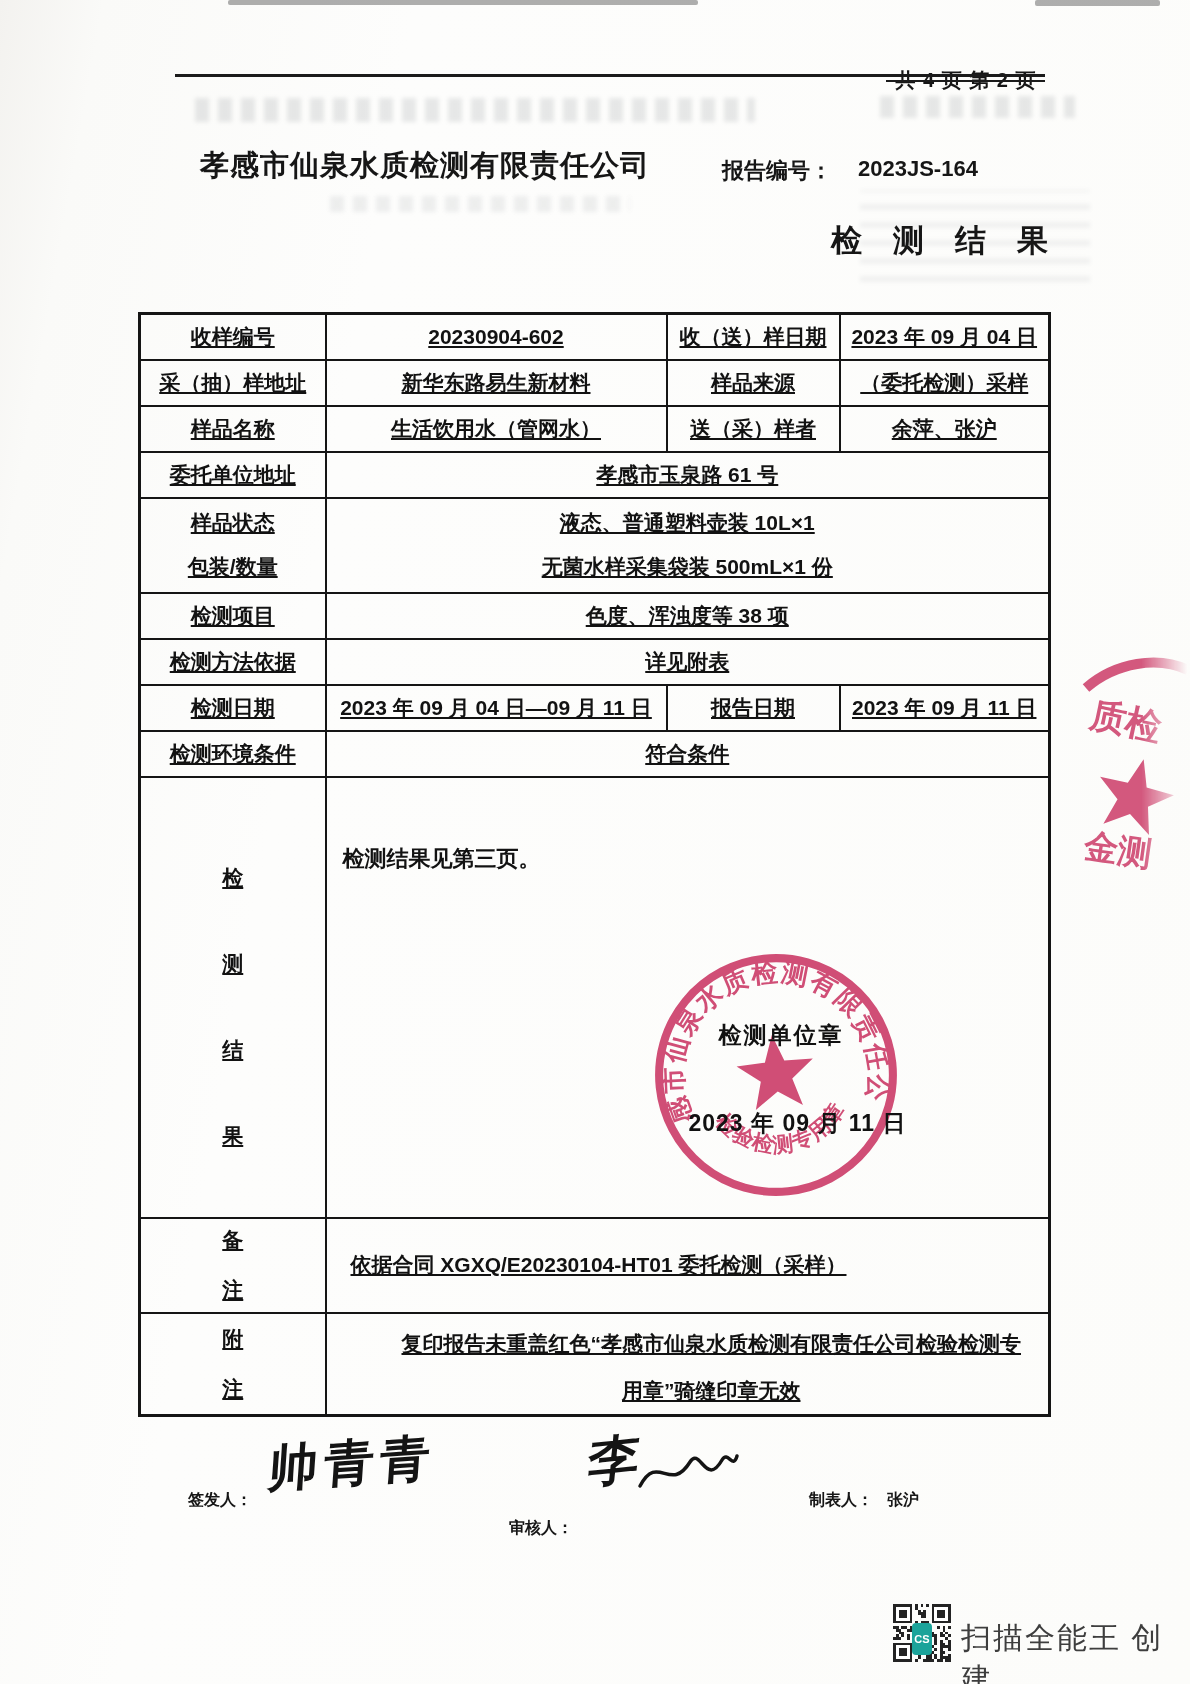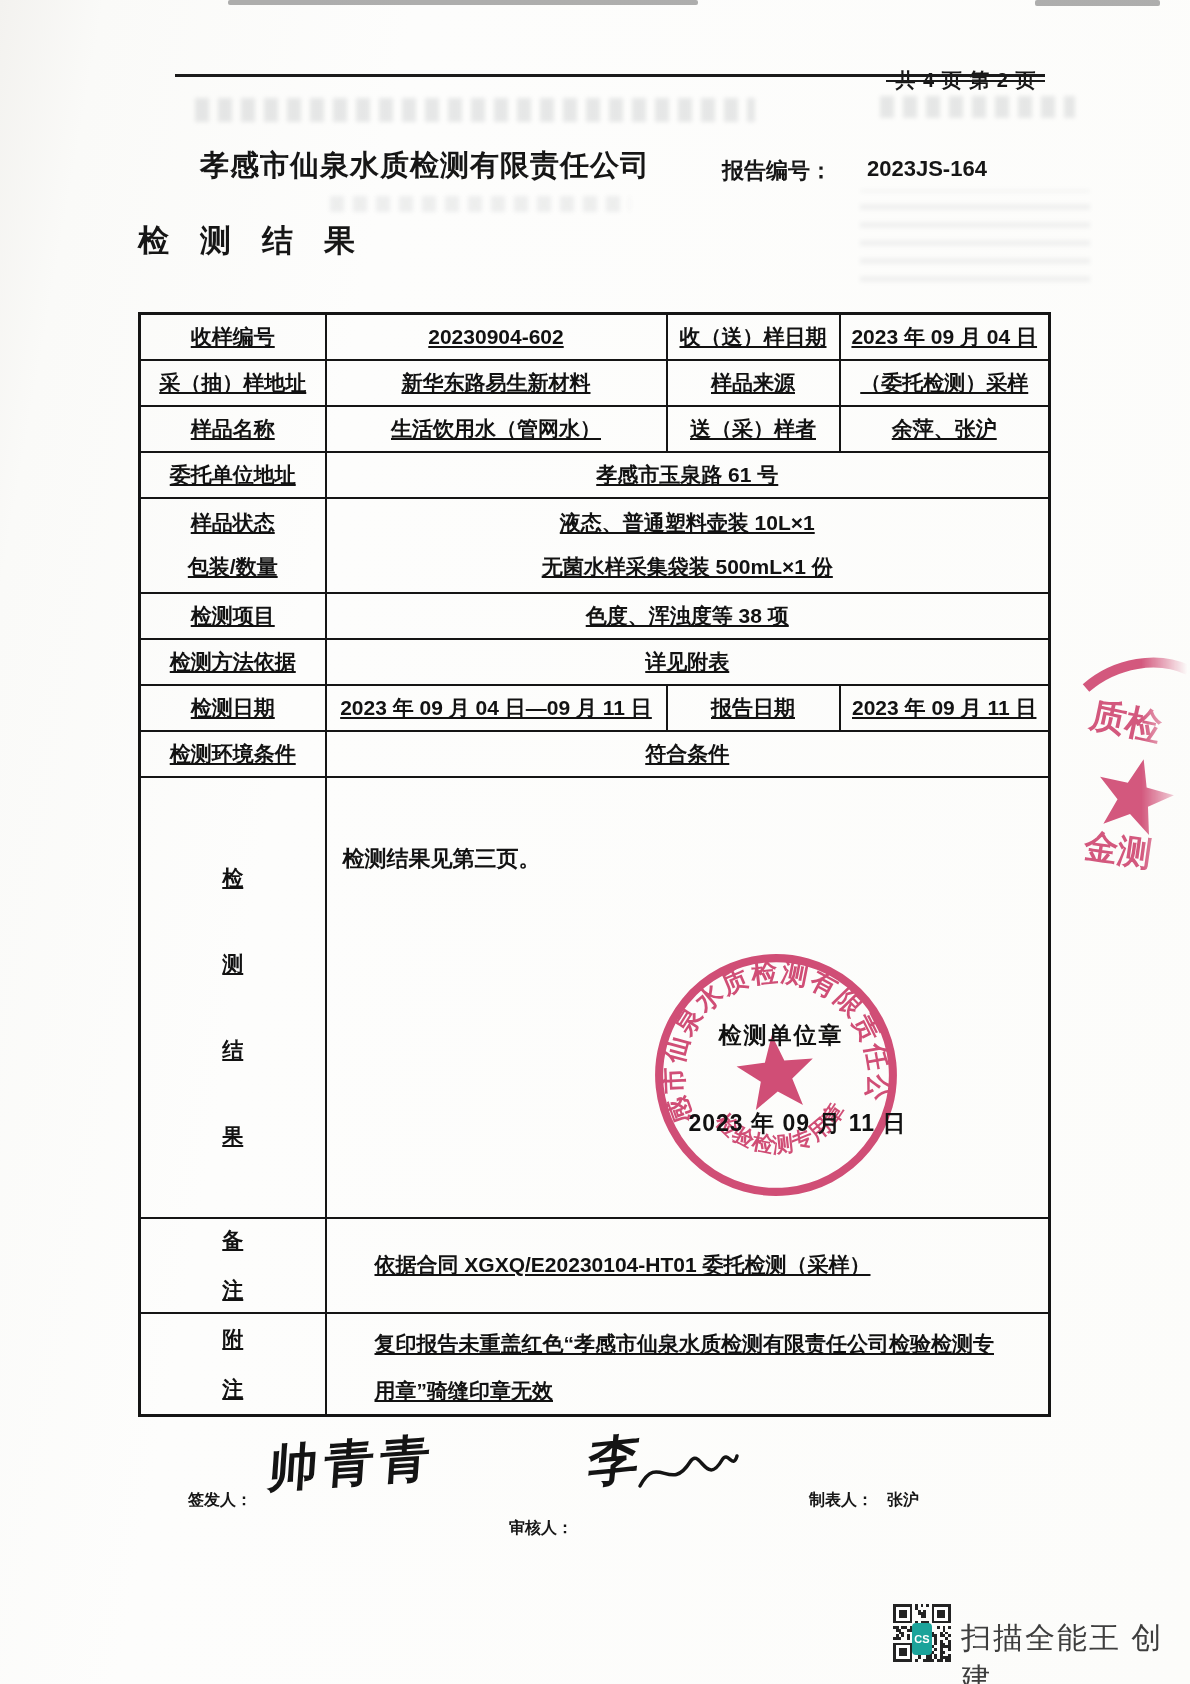--- a/index.html
+++ b/index.html
@@ -15,40 +15,40 @@
   .edge-mark{position:absolute;background:#4d4d4d;opacity:.45;border-radius:2px;}
   .ghost{position:absolute;filter:blur(2px);opacity:.15;
          background:repeating-linear-gradient(90deg,#6a7076 0 14px,transparent 14px 23px);}
   .ghost.soft{opacity:.08;background:repeating-linear-gradient(0deg,#6a7076 0 6px,transparent 6px 18px);}
 
   
   .pg-rule1{left:175px;top:74px;width:870px;height:3px;background:#1b1b1b;}
   .pg-rule2{left:886px;top:80px;width:159px;height:2px;background:#1b1b1b;}
   .pagination{left:888px;top:35px;width:156px;text-align:center;font-size:20px;font-weight:700;letter-spacing:1px;margin-top:32px;}
   .company{left:200px;top:146px;font-size:29px;font-weight:700;letter-spacing:1px;}
-  .report-no{left:722px;top:156px;font-size:22px;font-weight:700;display:flex;gap:35px;}
-  .doc-title{left:138px;top:220px;width:910px;text-align:left;font-size:31px;font-weight:700;}
+  .report-no{left:722px;top:156px;font-size:22px;font-weight:700;display:flex;gap:26px;}
+  .doc-title{left:138px;top:220px;width:910px;text-align:right;font-size:31px;font-weight:700;}
 
   
   table.report{position:absolute;left:138px;top:312px;width:910px;border-collapse:collapse;table-layout:fixed;
     border:3px solid #151515;font-size:21px;font-weight:700;color:#121212;}
   table.report td{border:2px solid #151515;text-align:center;vertical-align:middle;padding:0;box-sizing:border-box;overflow:hidden;text-decoration:underline;}
   tr.r-std td{height:46px;}
   tr.r-double td{height:95px;}
   tr.r-big td{height:441px;}
   tr.r-note td{height:95px;}
   td.left{text-align:left;}
   .two-line{line-height:44px;}
   .vlabel{display:flex;flex-direction:column;align-items:center;}
   .vlabel.result{gap:58px;padding-top:20px;}
   .vlabel.short{justify-content:center;gap:22px;height:100%;}
   td.result-cell{position:relative;vertical-align:top;text-align:left;}
   .result-text{position:absolute;left:16px;top:66px;font-size:22px;}
-  .note-lines{padding:6px 0 0 34px;line-height:47px;text-align:left;margin-left:14px;}
-  .remark-line{padding-left:48px;text-align:left;}
+  .note-lines{padding:6px 0 0 34px;line-height:47px;text-align:center;margin-left:14px;}
+  .remark-line{padding-left:24px;text-align:left;}
 
   
   .seal{left:318px;top:166px;width:262px;height:262px;position:absolute;opacity:.85;transform:rotate(-6deg);}
   .stamp-overlay-label{position:absolute;left:392px;top:242px;font-size:23px;font-weight:700;letter-spacing:2px;color:#111;z-index:3;}
   .stamp-overlay-date{position:absolute;left:362px;top:330px;font-size:23px;font-weight:700;letter-spacing:1px;color:#111;z-index:3;}
 
   
   .edge-seal{left:1080px;top:640px;width:112px;height:240px;position:absolute;opacity:.8;
     -webkit-mask-image:linear-gradient(90deg,#000 55%,transparent 96%);
     mask-image:linear-gradient(90deg,#000 55%,transparent 96%);}

